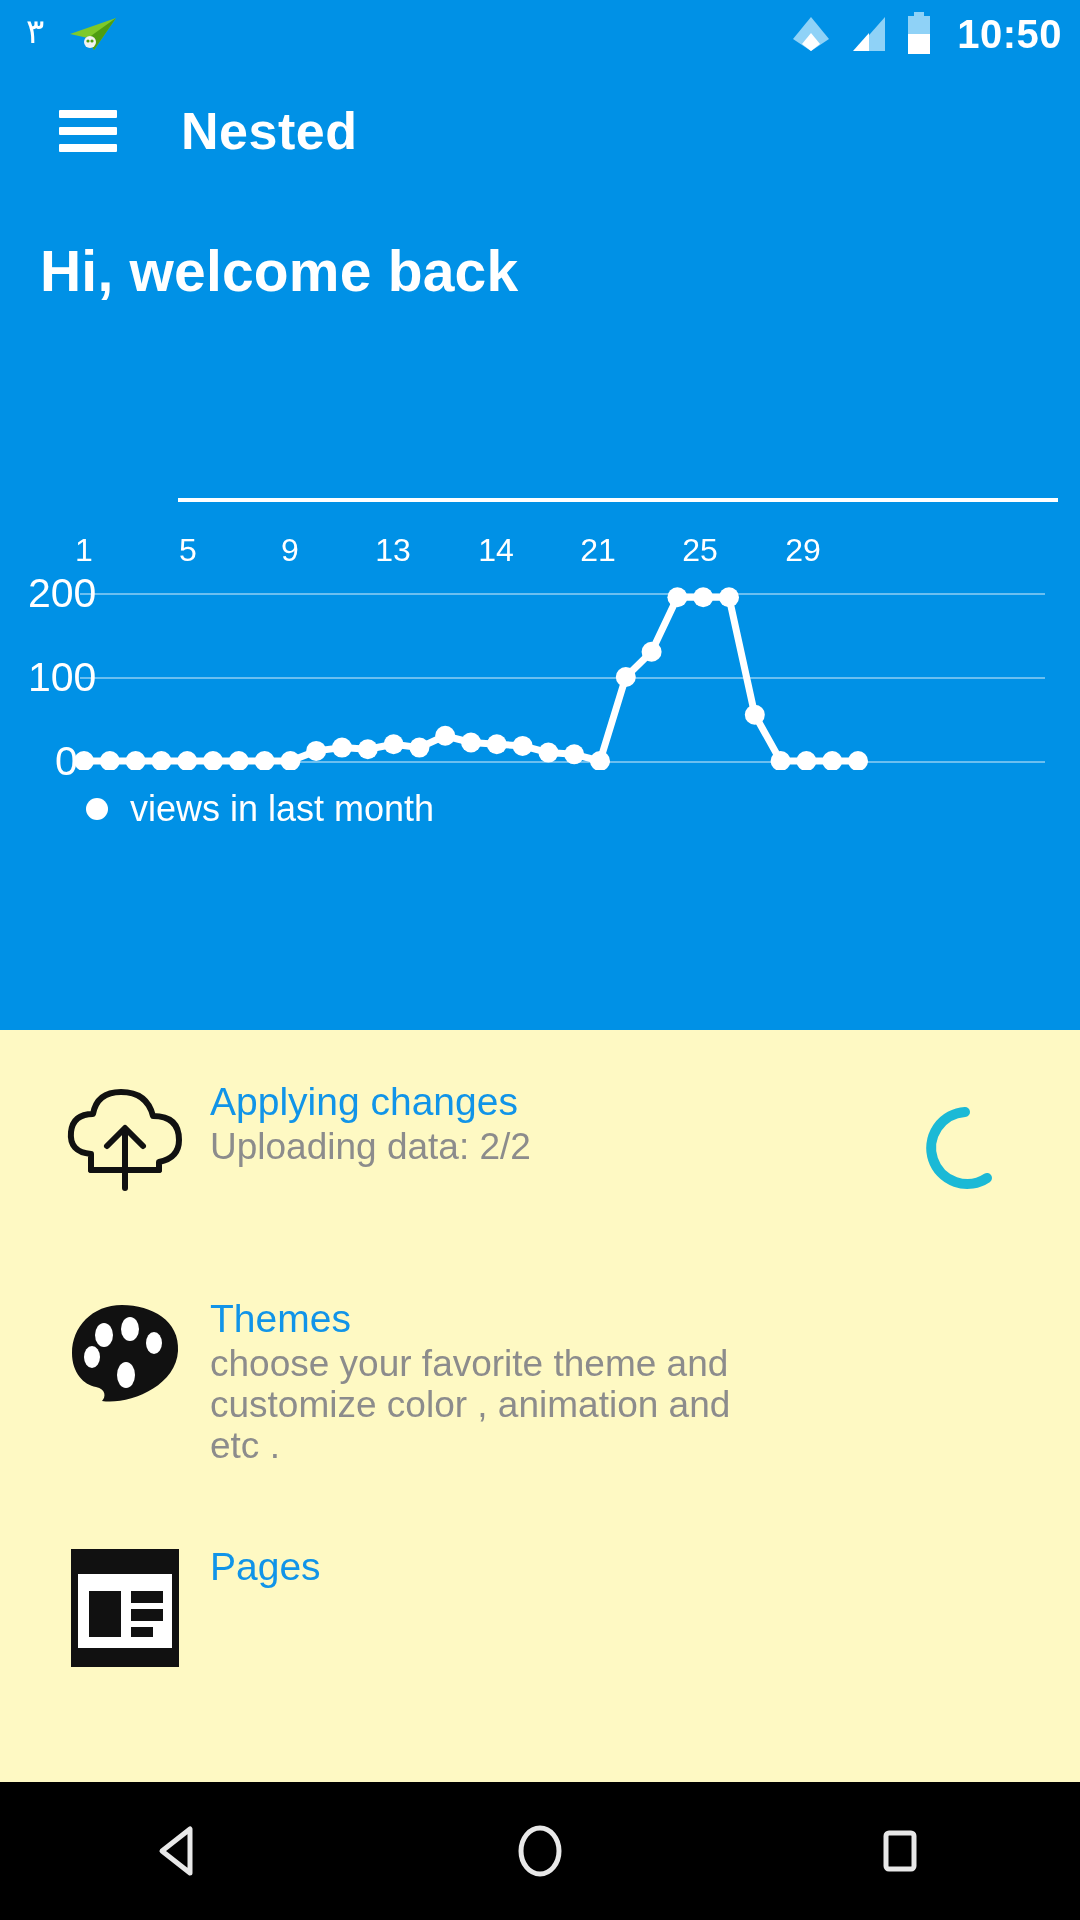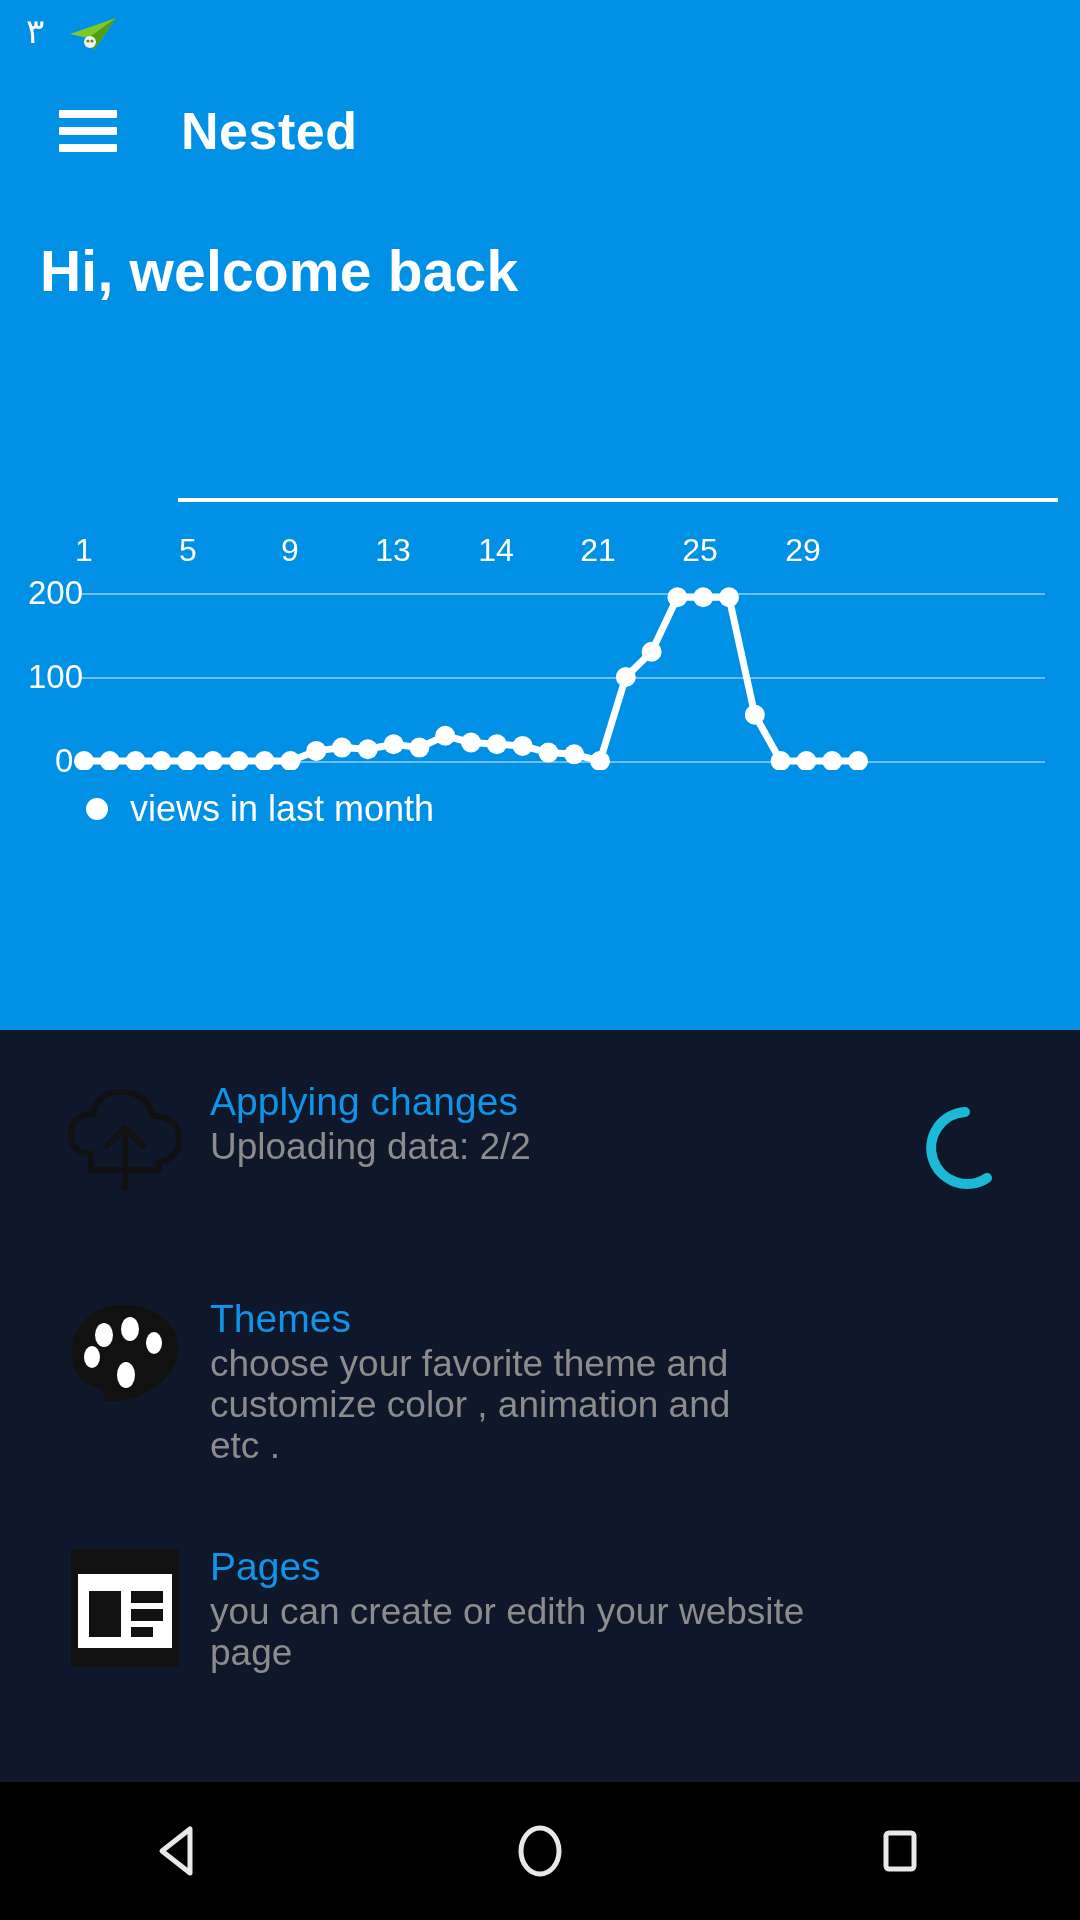--- a/index.html
+++ b/index.html
@@ -70,41 +70,41 @@
   }
   .xlabel{
     position:absolute; top:0; transform:translateX(-50%);
     color:#ffffff; font-size:32px;
   }
   .plot{
     position:absolute; top:110px; left:0; width:1080px; height:190px;
   }
   .ylabel{
     position:absolute; left:28px; transform:translateY(-50%);
-    color:#ffffff; font-size:33px;
+    color:#ffffff; font-size:41px;
   }
   .ylabel.y0{ left:55px; }
   .gridline{
     position:absolute; left:80px; width:965px; height:2px;
     background:rgba(255,255,255,0.42);
   }
   .chart-svg{ position:absolute; top:0; left:0; }
   .legend{
     position:absolute; top:318px; left:86px;
     display:flex; align-items:center; gap:22px;
   }
   .legend-dot{
     width:22px; height:22px; border-radius:50%; background:#fff; display:block;
   }
   .legend-label{ color:#ffffff; font-size:36px; }
 
   
   .list{
     position:absolute; top:1030px; left:0; width:1080px; height:820px;
-    background:#0f172a;
+    background:#fef9c3;
   }
   .row{
     position:relative; display:flex; align-items:flex-start;
     padding:0 40px;
   }
   .row-icon{
     width:170px; flex:0 0 170px; display:flex; justify-content:center;
     padding-top:6px;
   }
   .row-body{ flex:1; padding-right:10px; }
@@ -138,20 +138,36 @@
   <div class="statusbar">
     <div class="sb-left">
       <span class="sb-digit">٣</span>
       <svg class="sb-plane" viewBox="0 0 52 40">
         <polygon points="50,4 4,20 22,24 28,36" fill="#7ec92a"></polygon>
         <polygon points="50,4 22,24 28,36" fill="#4e9d12"></polygon>
         <circle cx="24" cy="28" r="6" fill="#f2f2f2"></circle>
         <circle cx="22" cy="27" r="1.6" fill="#4e9d12"></circle>
         <circle cx="26" cy="27" r="1.6" fill="#4e9d12"></circle>
       </svg>
+    </div>
+    <div class="sb-right">
+      <svg width="44" height="42" viewBox="0 0 44 42">
+        <path d="M22 4 L40 26 L22 38 L4 26 Z" fill="#8fd2f7"></path>
+        <path d="M22 20 L31 31 L22 38 L13 31 Z" fill="#ffffff"></path>
+      </svg>
+      <svg width="40" height="42" viewBox="0 0 40 42">
+        <polygon points="36,4 36,38 6,38" fill="#8fd2f7"></polygon>
+        <polygon points="20,20 20,38 4,38" fill="#ffffff"></polygon>
+      </svg>
+      <svg width="28" height="44" viewBox="0 0 28 44">
+        <rect x="9" y="0" width="10" height="5" fill="#8fd2f7"></rect>
+        <rect x="3" y="4" width="22" height="38" fill="#8fd2f7"></rect>
+        <rect x="3" y="22" width="22" height="20" fill="#ffffff"></rect>
+      </svg>
+      <span class="sb-clock">10:50</span>
     </div>
   </div>
 
   <div class="appbar">
     <div class="hamburger">
       <span></span>
         <span></span>
         <span></span>
     </div>
     <div class="app-title">Nested</div>
@@ -272,21 +288,20 @@
         <rect x="3" y="3" width="102" height="22" fill="#111"></rect>
         <rect x="3" y="99" width="102" height="16" fill="#111"></rect>
         <rect x="18" y="42" width="32" height="46" fill="#111"></rect>
         <rect x="60" y="42" width="32" height="12" fill="#111"></rect>
         <rect x="60" y="60" width="32" height="12" fill="#111"></rect>
         <rect x="60" y="78" width="22" height="10" fill="#111"></rect>
       </svg>
     </div>
     <div class="row-body">
       <div class="row-title">Pages</div>
-      <div class="row-desc">you can create or edith your website page</div>
     </div>
     <div class="row-trailing"></div>
   </div>
 </div>
 
 <div class="navbar">
   <div class="navbtn">
     <svg width="64" height="64" viewBox="0 0 64 64">
       <polygon points="42,10 42,54 14,32" fill="none" stroke="#e8e8e8" stroke-width="5" stroke-linejoin="round"></polygon>
     </svg>

